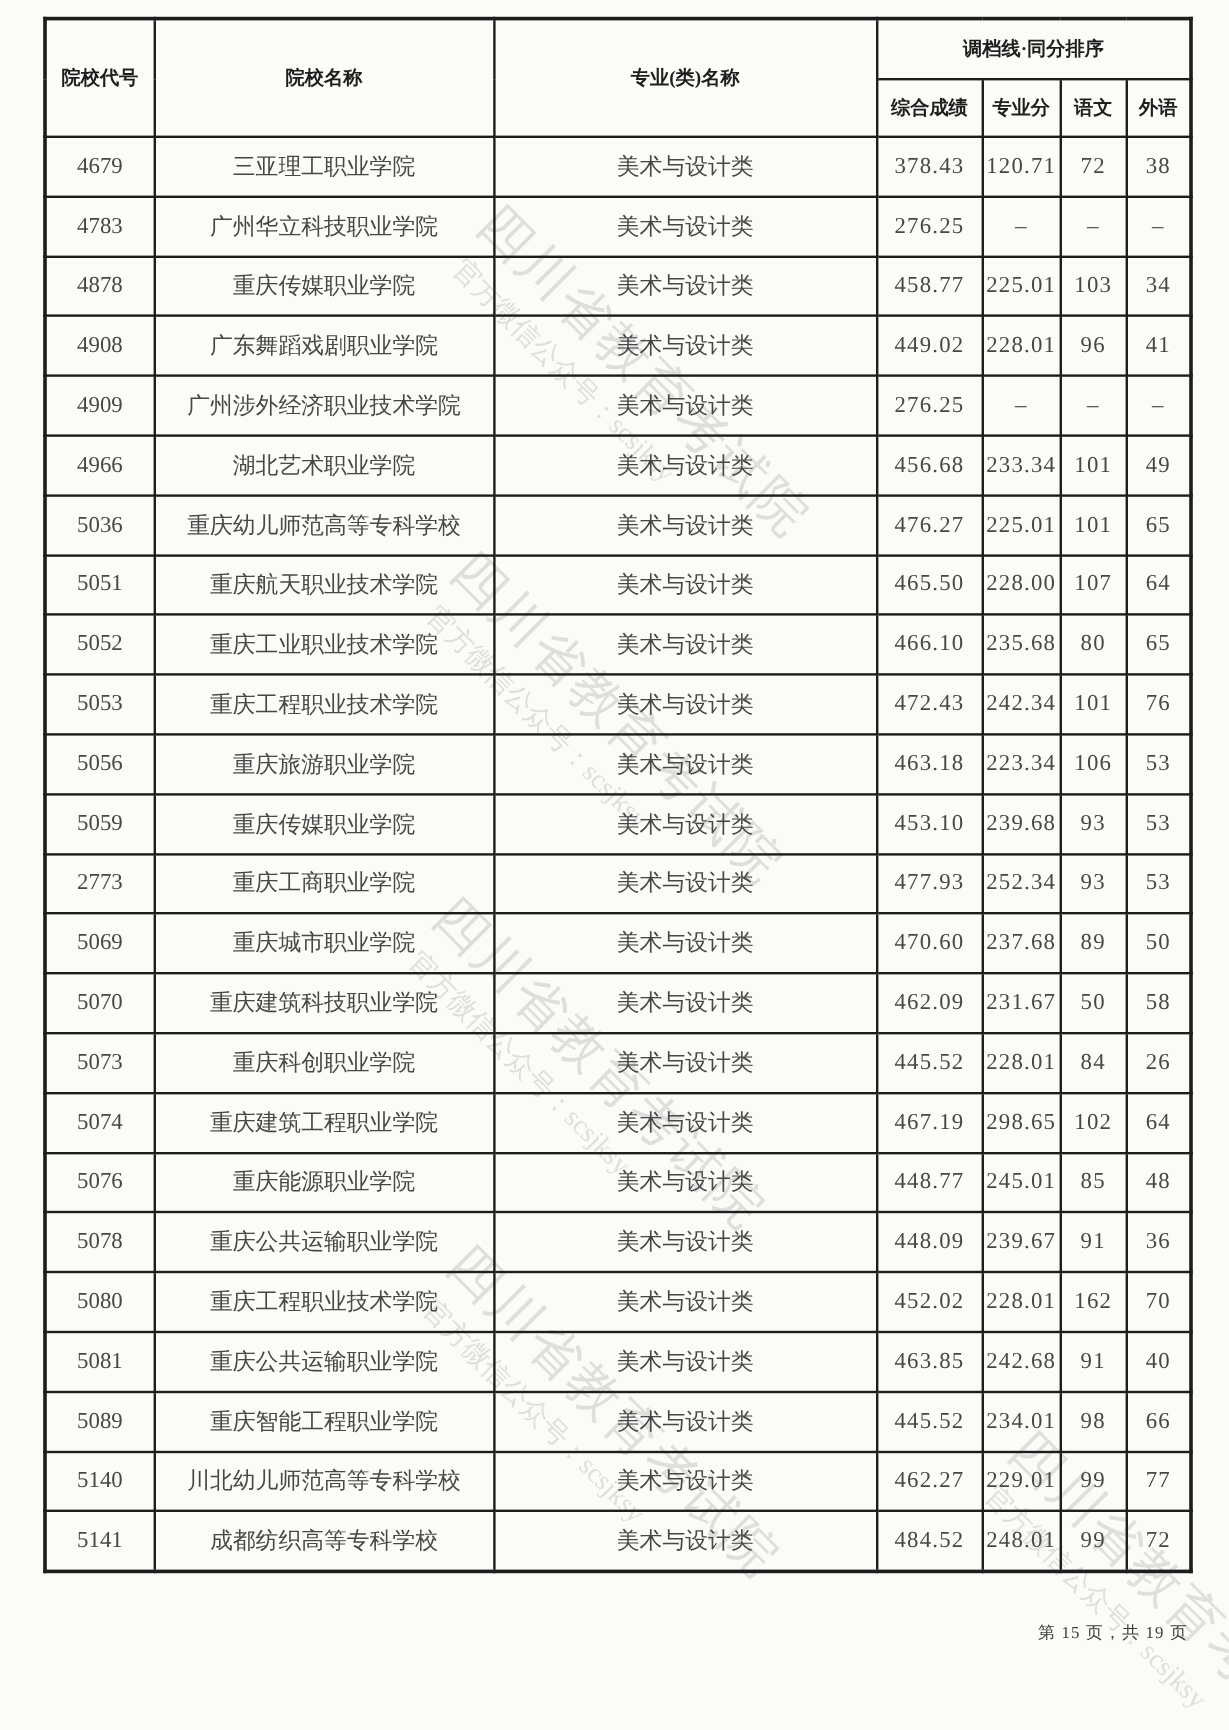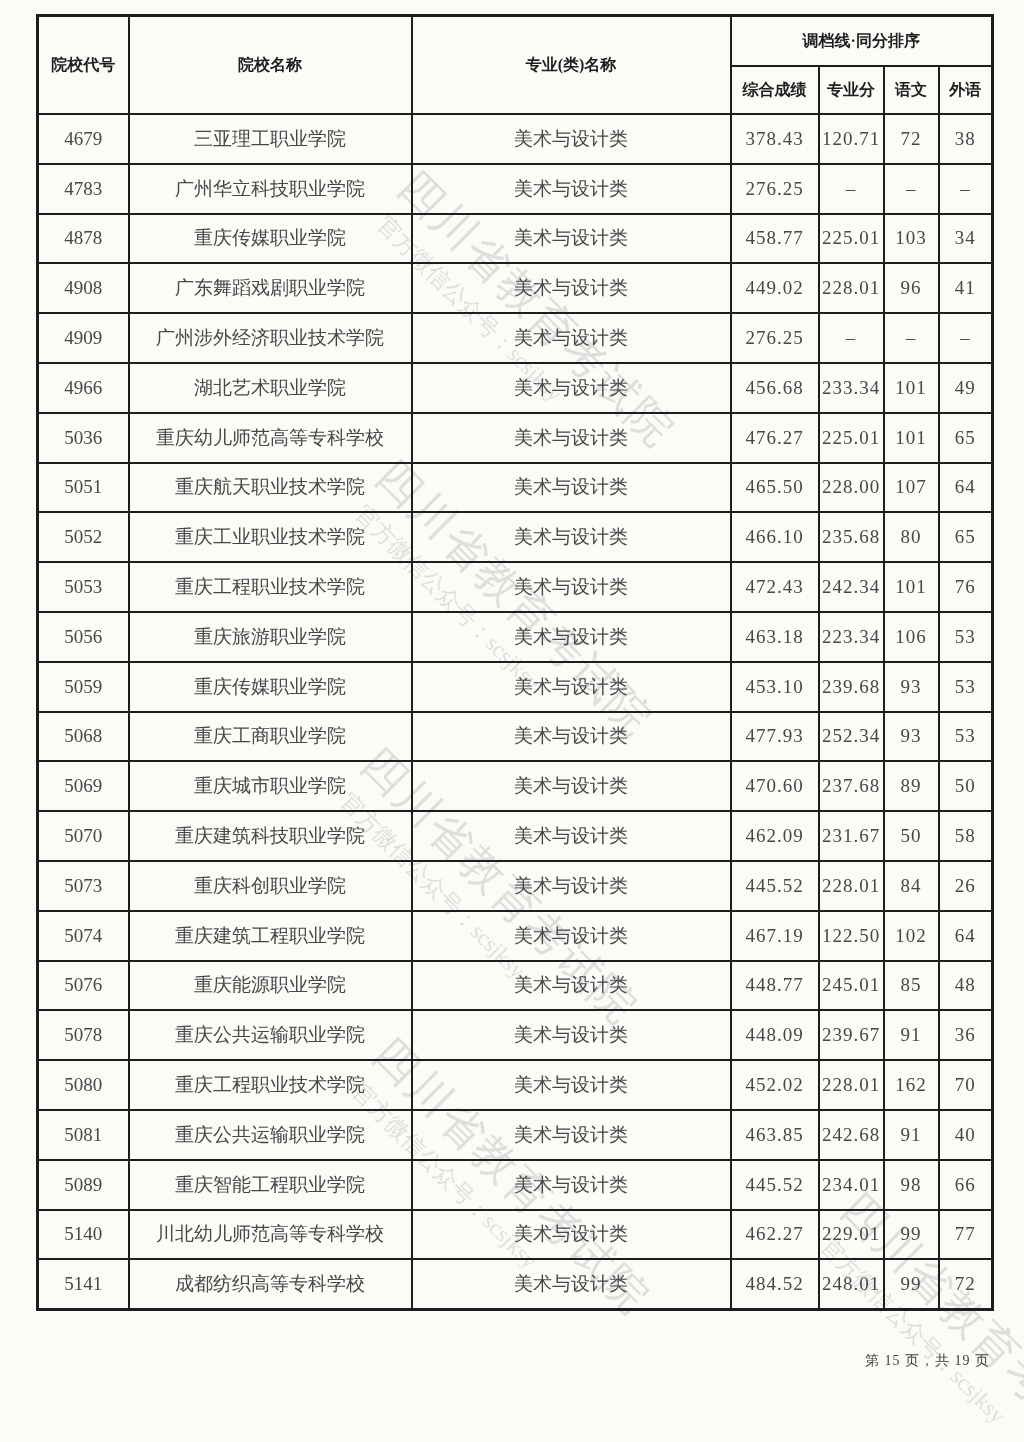--- a/index.html
+++ b/index.html
@@ -217,21 +217,21 @@
         <tr>
           <td>5059</td>
           <td>重庆传媒职业学院</td>
           <td>美术与设计类</td>
           <td class="num">453.10</td>
           <td class="num">239.68</td>
           <td class="num">93</td>
           <td class="num">53</td>
         </tr>
         <tr>
-          <td>5068</td>
+          <td>2773</td>
           <td>重庆工商职业学院</td>
           <td>美术与设计类</td>
           <td class="num">477.93</td>
           <td class="num">252.34</td>
           <td class="num">93</td>
           <td class="num">53</td>
         </tr>
         <tr>
           <td>5069</td>
           <td>重庆城市职业学院</td>
@@ -257,21 +257,21 @@
           <td class="num">445.52</td>
           <td class="num">228.01</td>
           <td class="num">84</td>
           <td class="num">26</td>
         </tr>
         <tr>
           <td>5074</td>
           <td>重庆建筑工程职业学院</td>
           <td>美术与设计类</td>
           <td class="num">467.19</td>
-          <td class="num">122.50</td>
+          <td class="num">298.65</td>
           <td class="num">102</td>
           <td class="num">64</td>
         </tr>
         <tr>
           <td>5076</td>
           <td>重庆能源职业学院</td>
           <td>美术与设计类</td>
           <td class="num">448.77</td>
           <td class="num">245.01</td>
           <td class="num">85</td>

